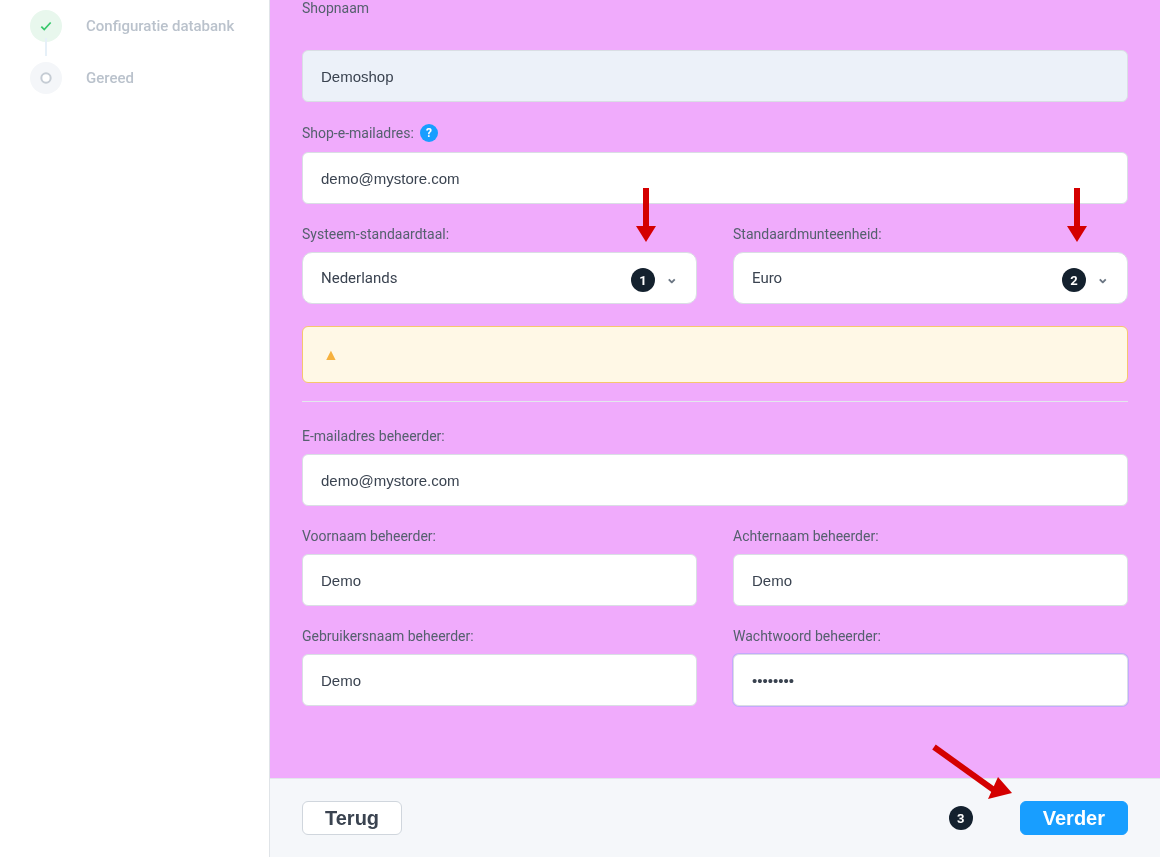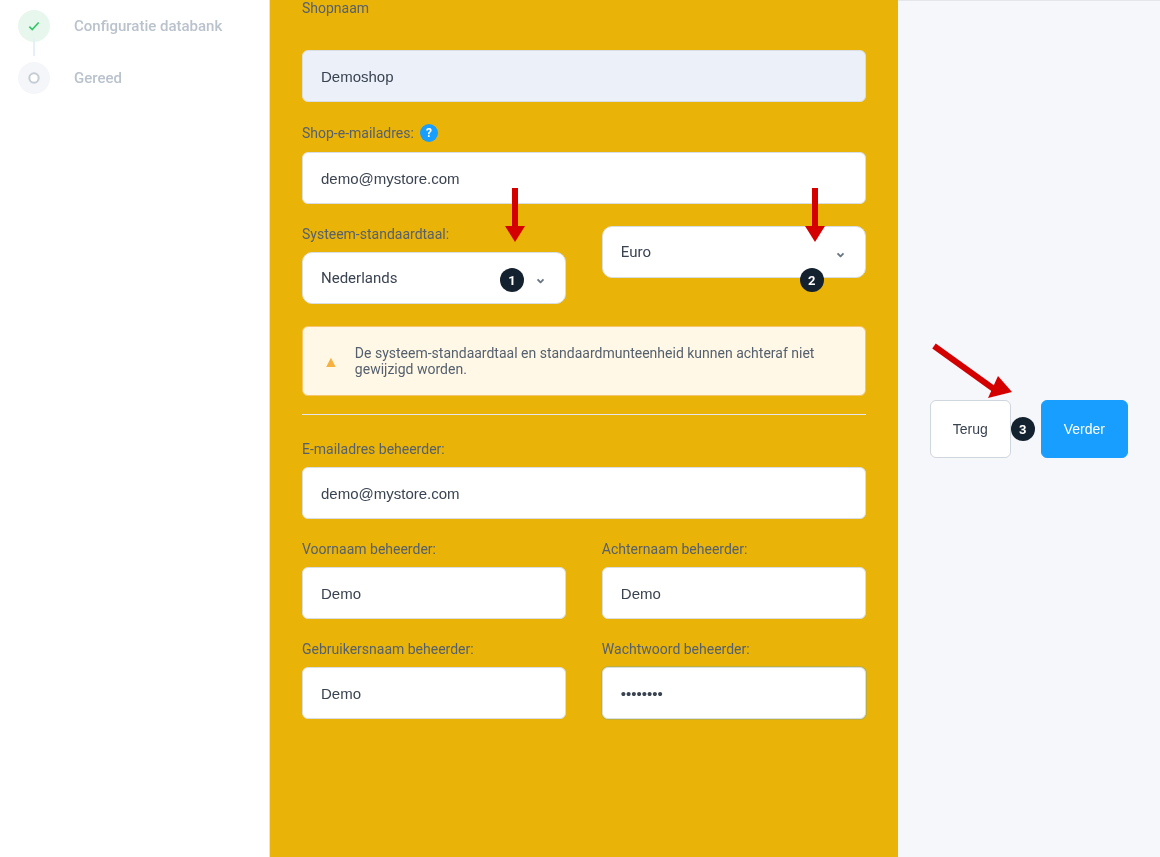--- a/index.html
+++ b/index.html
@@ -12,21 +12,21 @@
     height: 857px;
     overflow: hidden;
     position: relative;
   }
   .layout {
     display: flex;
     height: 100%;
   }
   .sidebar {
     width: 270px;
-    padding: 0 16px;
+    padding: 0 28px;
     border-right: 1px solid #e0e4e8;
     background: #fff;
   }
   .step {
     display: flex;
     align-items: center;
     gap: 24px;
     padding: 4px 0 4px 2px;
     position: relative;
     height: 52px;
@@ -54,22 +54,22 @@
   .step-future { background: #f4f6f9; }
   .check-icon { stroke: #37c76b; stroke-width: 3; fill: none; }
   .ring-icon { stroke: #189eff; stroke-width: 3; fill: #fff; }
   .ring-icon-future { stroke: #c5ccd4; stroke-width: 3; fill: #fff; }
   .step-label { font-size: 15px; color: #bac2cc; font-weight: 500; }
   .step-label.active { color: #3a4350; font-weight: 600; }
 
   .main {
     flex: 1;
     display: flex;
-    flex-direction: row;
-    background: #eab308;
+    flex-direction: column;
+    background: #f0abfc;
     position: relative;
   }
   .form-area {
     flex: 1;
     padding: 0 32px 24px 32px;
     overflow: auto;
   }
   .field { margin-bottom: 22px; }
   .row2 {
     display: grid;
@@ -138,34 +138,35 @@
   .footer {
     background: #f5f7fa;
     border-top: 1px solid #e3e7ec;
     padding: 22px 32px;
     display: flex;
     justify-content: space-between;
     align-items: center;
     position: relative;
   }
   .btn {
-    height: 58px;
+    height: 34px;
     padding: 0 22px;
     border-radius: 6px;
-    font-size: 14px;
-    font-weight: 400;
+    font-size: 20px;
+    font-weight: 700;
     cursor: pointer;
     border: 1px solid #d0d6dd;
     background: #fff;
     color: #3a4350;
   }
   .btn-primary {
     background: #189eff;
     color: #fff;
     border-color: #189eff;
+    margin-left: 41px;
   }
 </style>
 </head>
 <body>
 
 <div class="layout">
   <div class="sidebar">
     <div class="step">
       <div class="step-circle step-done">
         <svg width="14" height="14" viewBox="0 0 24 24">
@@ -207,35 +208,35 @@
             <span>Nederlands</span>
             <span class="chev">⌄</span>
           </div>
           <span class="badge-num" style="right:42px; top:42px;">1</span>
           <svg class="arrow" style="right:38px; top:-42px;" width="26" height="60">
             <line x1="13" y1="4" x2="13" y2="46" stroke="#d40000" stroke-width="6"></line>
             <polygon points="3,42 23,42 13,58" fill="#d40000"></polygon>
           </svg>
         </div>
         <div style="position:relative;">
+          <span class="label">Standaardmunteenheid:</span>
           <div class="select">
             <span>Euro</span>
             <span class="chev">⌄</span>
           </div>
           <span class="badge-num" style="right:42px; top:42px;">2</span>
           <svg class="arrow" style="right:38px; top:-42px;" width="26" height="60">
             <line x1="13" y1="4" x2="13" y2="46" stroke="#d40000" stroke-width="6"></line>
             <polygon points="3,42 23,42 13,58" fill="#d40000"></polygon>
           </svg>
         </div>
       </div>
 
       <div class="warning">
         <span class="warn-icon">▲</span>
-        <span>De systeem-standaardtaal en standaardmunteenheid kunnen achteraf niet gewijzigd worden.</span>
       </div>
 
       <hr class="sep">
 
       <div class="field">
         <span class="label">E-mailadres beheerder:</span>
         <input type="text" value="demo@mystore.com" style="">
       </div>
 
       <div class="row2 field">

